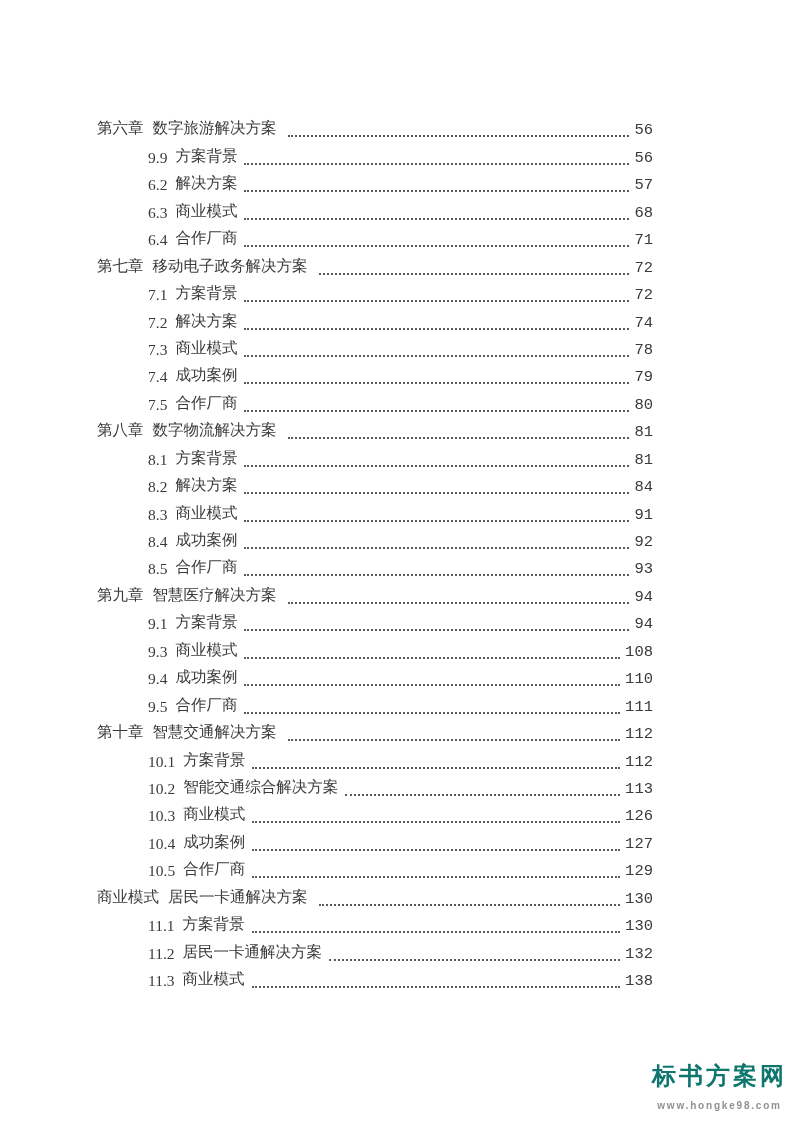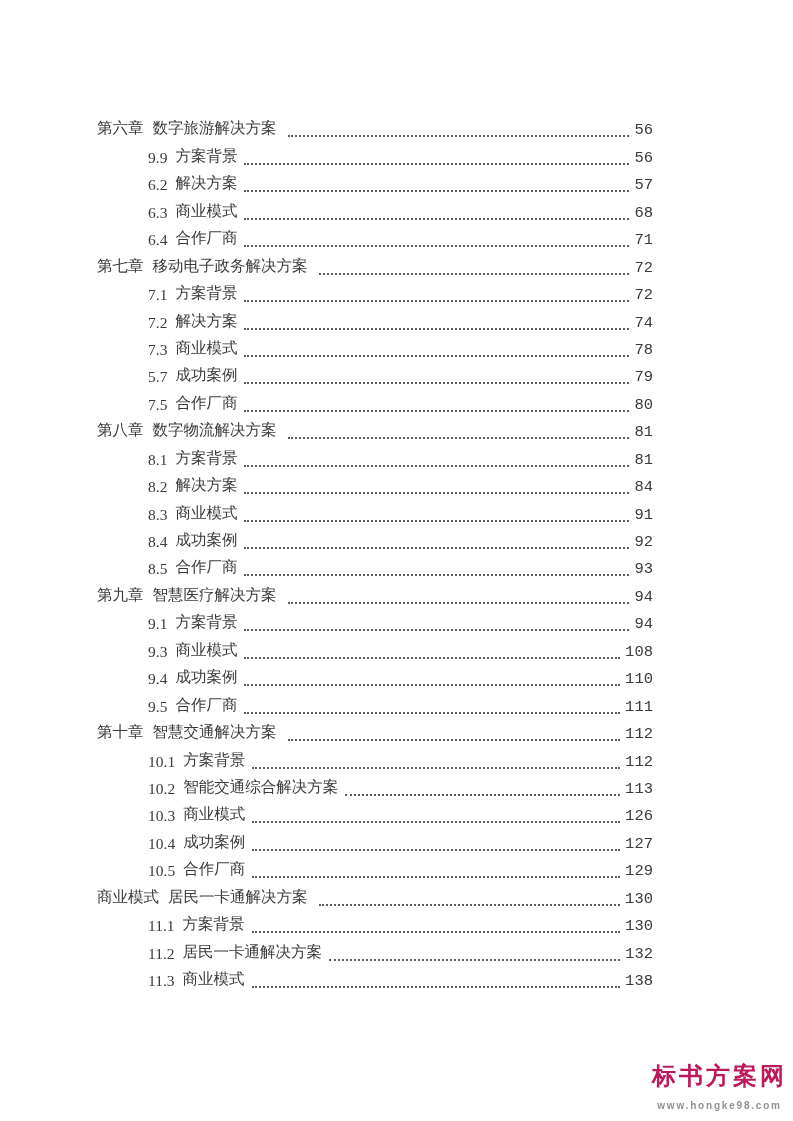--- a/index.html
+++ b/index.html
@@ -59,21 +59,21 @@
     bottom: 9px;
     display: flex;
     flex-direction: column;
     align-items: center;
     font-family: "Liberation Sans", "DejaVu Sans", sans-serif;
   }
   .watermark .wm-title {
     font-size: 24px;
     font-weight: bold;
     letter-spacing: 3px;
-    color: #be185d;
+    color: #0f766e;
     line-height: 1.1;
   }
   .watermark .wm-url {
     font-size: 10px;
     font-weight: bold;
     letter-spacing: 1.8px;
     color: #909090;
     line-height: 1.2;
     margin-top: 11px;
   }
@@ -132,21 +132,21 @@
         <span class="leader"></span>
         <span class="pagenum">74</span>
       </div>
       <div class="toc-row item">
         <span class="num">7.3</span>
         <span class="title">商业模式</span>
         <span class="leader"></span>
         <span class="pagenum">78</span>
       </div>
       <div class="toc-row item">
-        <span class="num">5.7</span>
+        <span class="num">7.4</span>
         <span class="title">成功案例</span>
         <span class="leader"></span>
         <span class="pagenum">79</span>
       </div>
       <div class="toc-row item">
         <span class="num">7.5</span>
         <span class="title">合作厂商</span>
         <span class="leader"></span>
         <span class="pagenum">80</span>
       </div>

